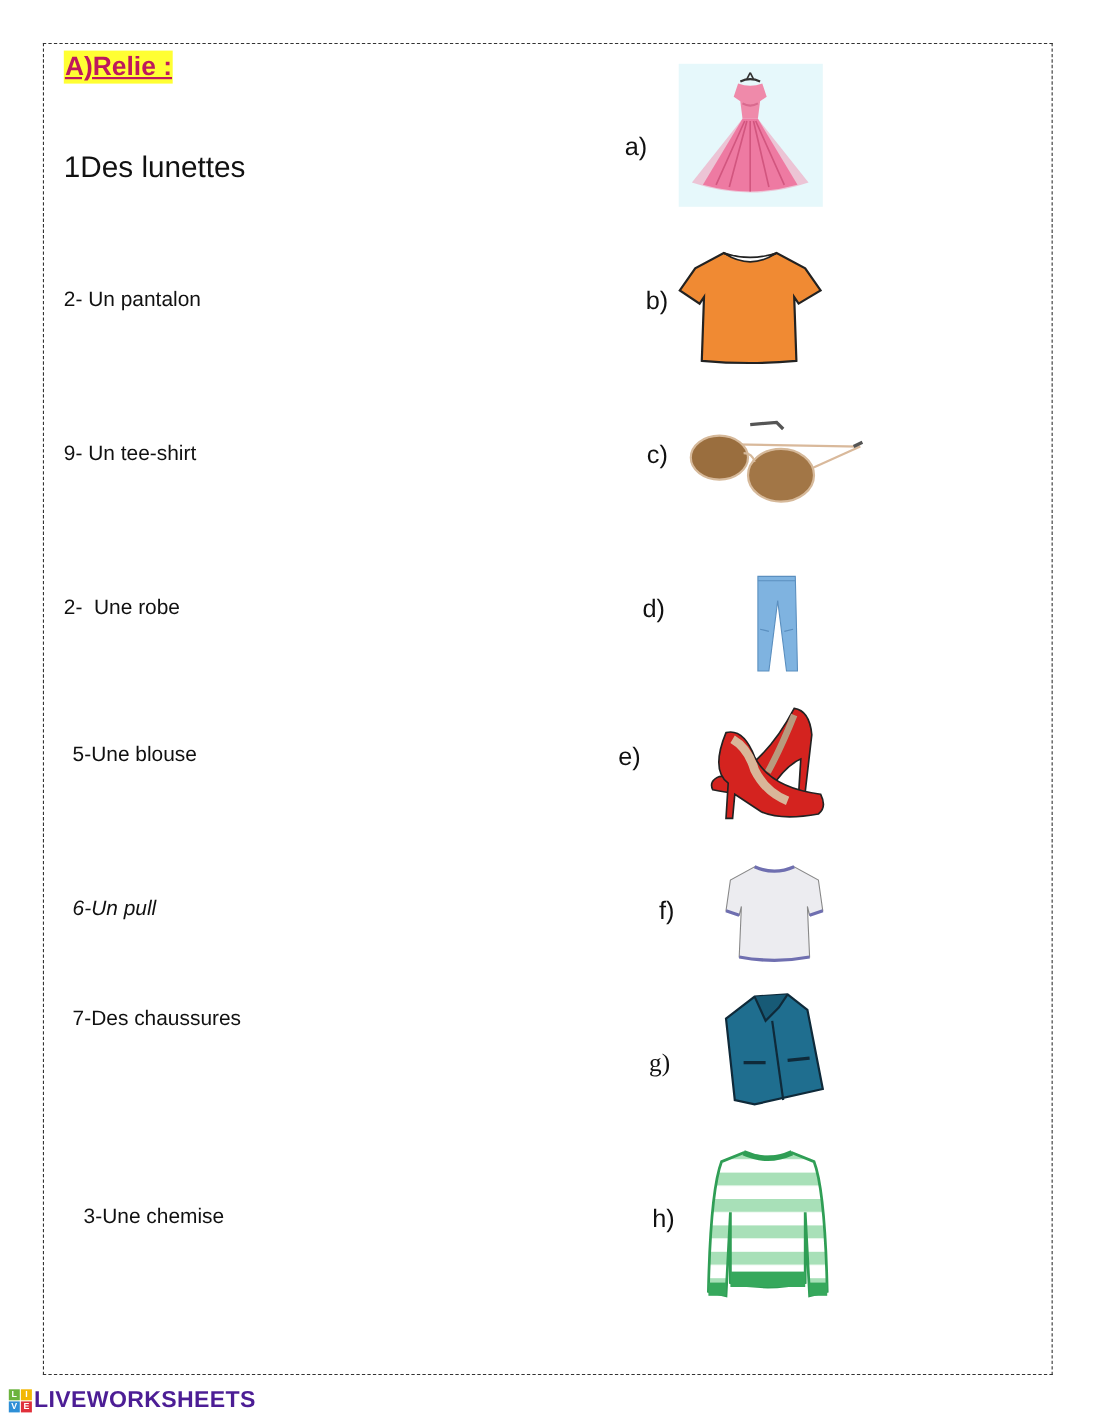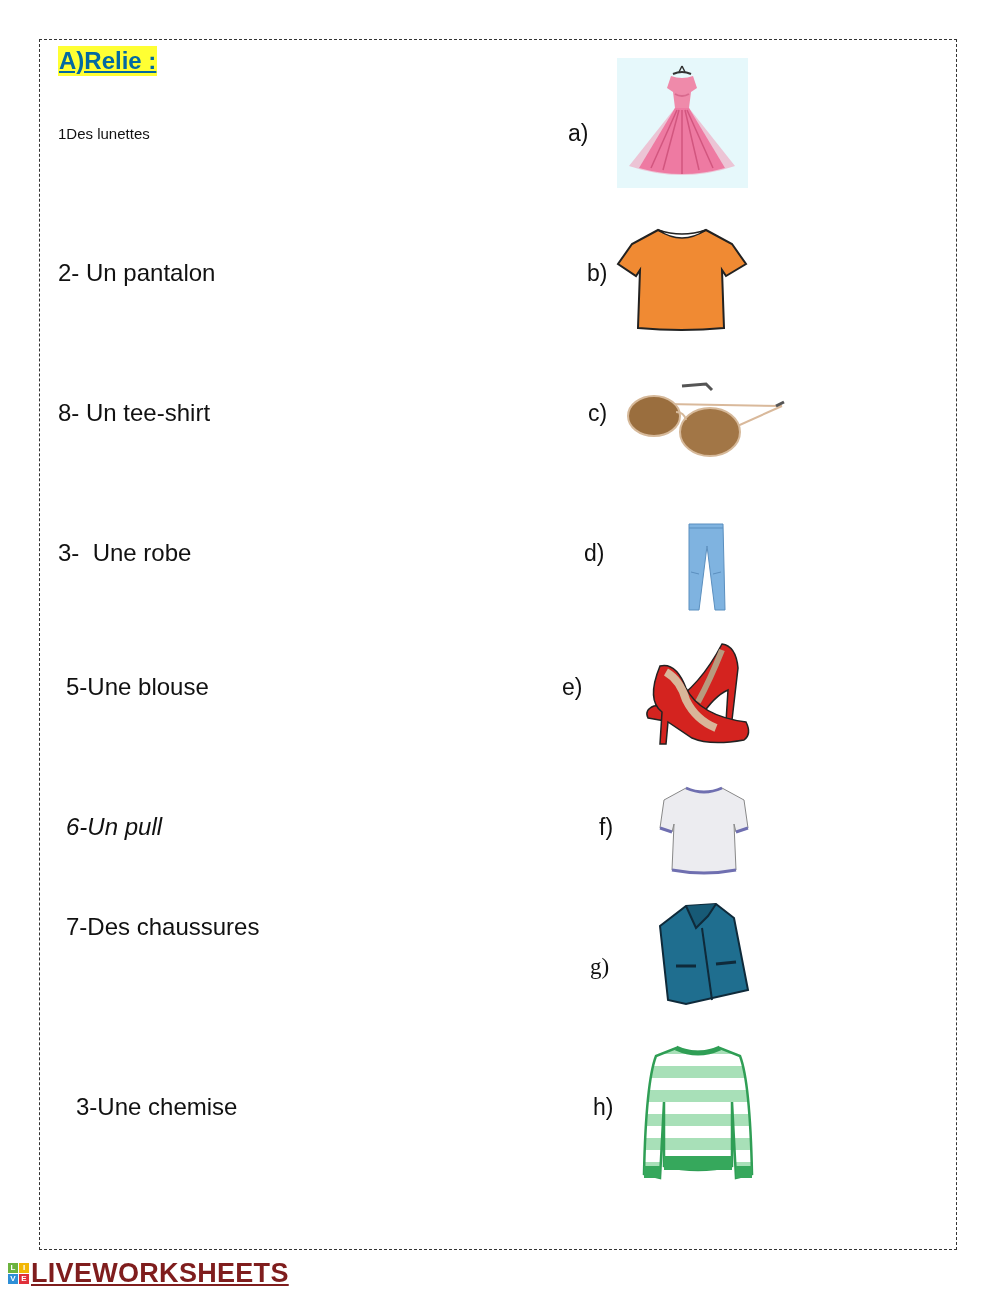--- a/index.html
+++ b/index.html
@@ -1,40 +1,40 @@
 <!DOCTYPE html>
 <html><head>
   <meta charset="utf-8">
   <style>
     html, body { margin: 0; padding: 0; background: #ffffff; }
     body { width: 1000px; height: 1291px; position: relative; overflow: hidden;
            font-family: "Liberation Sans", "DejaVu Sans", sans-serif; color: #111; }
     .frame { position: absolute; left: 39px; top: 39px; width: 918px; height: 1211px;
              border: 1.5px dashed #333; box-sizing: border-box; }
     .title { position: absolute; left: 58px; top: 46px; font-size: 24px; font-weight: bold;
-             background: #ffff33; text-decoration: underline; padding: 0 1px; line-height: 30px; color:#0369a1; }
-    .item { position: absolute; font-size: 24px; line-height: 28px; white-space: pre; }
+             background: #ffff33; text-decoration: underline; padding: 0 1px; line-height: 30px; color:#be185d; }
+    .item { position: absolute; font-size: 19px; line-height: 28px; white-space: pre; }
     .letter { position: absolute; font-size: 23px; line-height: 28px; }
     .pic { position: absolute; }
     .logo { position: absolute; left: 8px; top: 1259px; height: 28px; display: flex; align-items: center; }
     .logo-grid { display: grid; grid-template-columns: 10px 10px; grid-template-rows: 10px 10px; gap: 1px; margin-right: 2px; }
     .logo-grid span { font-size: 8px; font-weight: bold; color: #fff; display: flex; align-items: center; justify-content: center; line-height: 10px; }
-    .logo-text { font-size: 27px; font-weight: bold; color: #7f1d1d; letter-spacing: 0.3px; text-decoration: underline; }
+    .logo-text { font-size: 21px; font-weight: bold; color: #4c1d95; letter-spacing: 0.3px; }
   </style>
 </head>
 <body>
 
 <div class="frame"></div>
 
 <div class="title">A)Relie :</div>
 
-<div class="item" style="left:58px; top:120px; font-size:15px;">1Des lunettes</div>
+<div class="item" style="left:58px; top:138px; font-size:27px;">1Des lunettes</div>
 <div class="item" style="left:58px; top:259px;">2- Un pantalon</div>
-<div class="item" style="left:58px; top:399px;">8- Un tee-shirt</div>
-<div class="item" style="left:58px; top:539px;">3-  Une robe</div>
+<div class="item" style="left:58px; top:399px;">9- Un tee-shirt</div>
+<div class="item" style="left:58px; top:539px;">2-  Une robe</div>
 <div class="item" style="left:66px; top:673px;text-align:right;">5-Une blouse</div>
 <div class="item" style="left:66px; top:813px;font-style:italic;">6-Un pull</div>
 <div class="item" style="left:66px; top:913px;">7-Des chaussures</div>
 <div class="item" style="left:76px; top:1093px;">3-Une chemise</div>
 
 <div class="letter" style="left:568px; top:119px;">a)</div>
 <div class="letter" style="left:587px; top:259px;">b)</div>
 <div class="letter" style="left:588px; top:399px;">c)</div>
 <div class="letter" style="left:584px; top:539px;">d)</div>
 <div class="letter" style="left:562px; top:673px;">e)</div>

